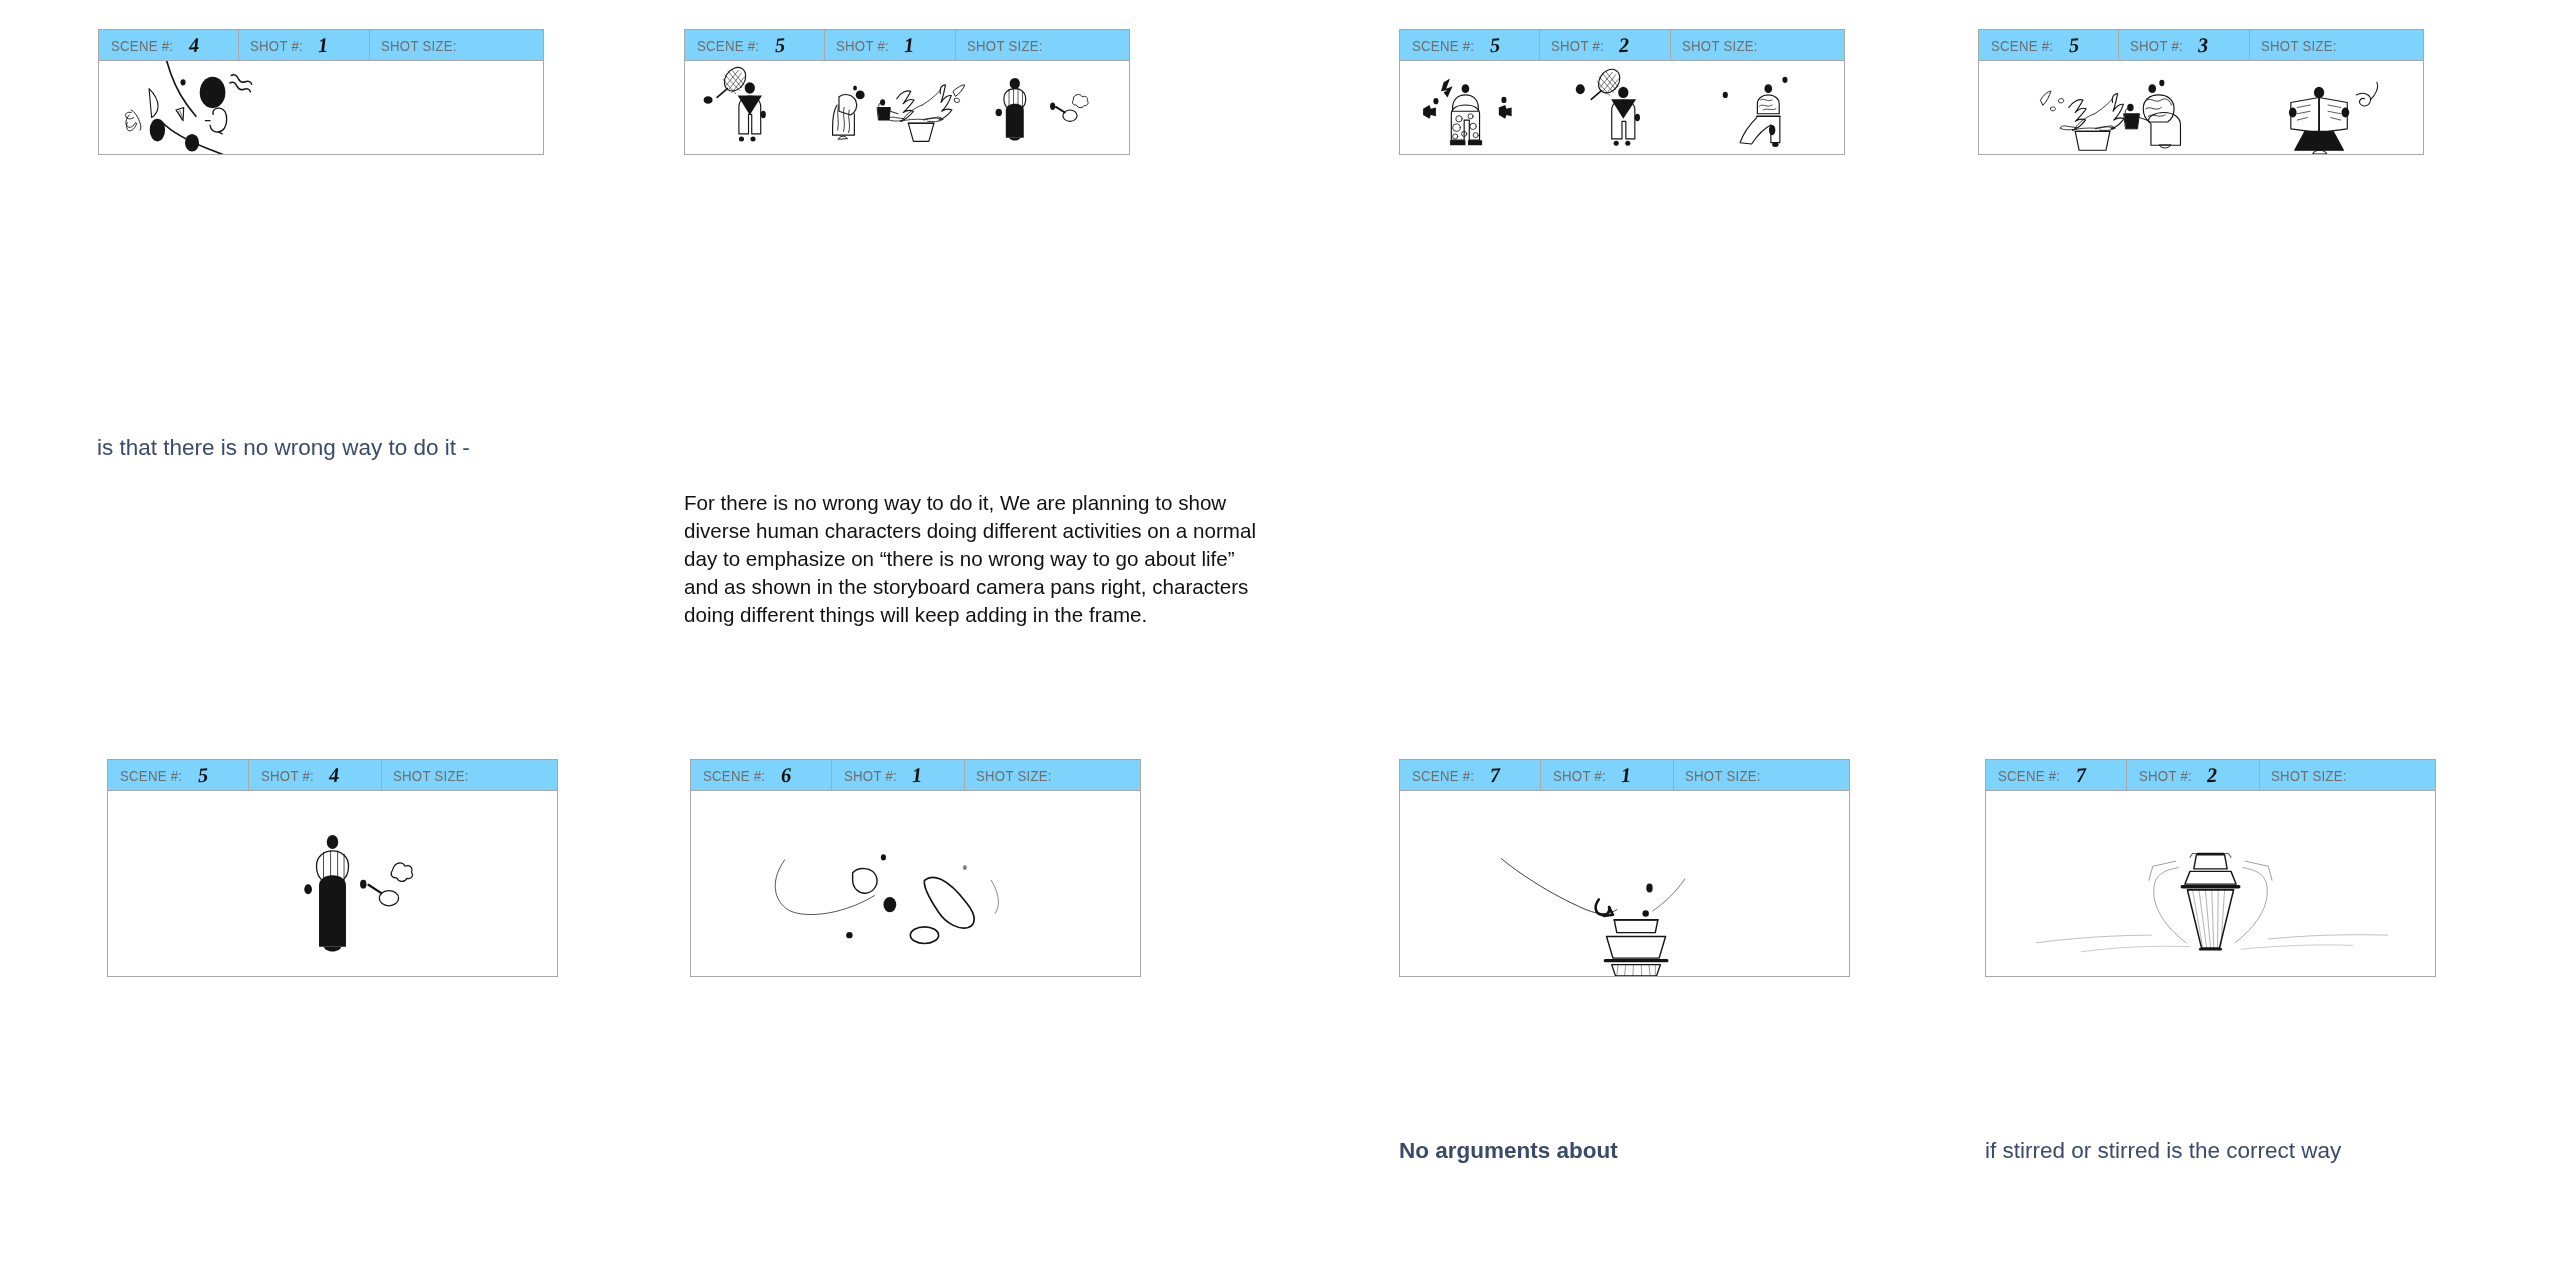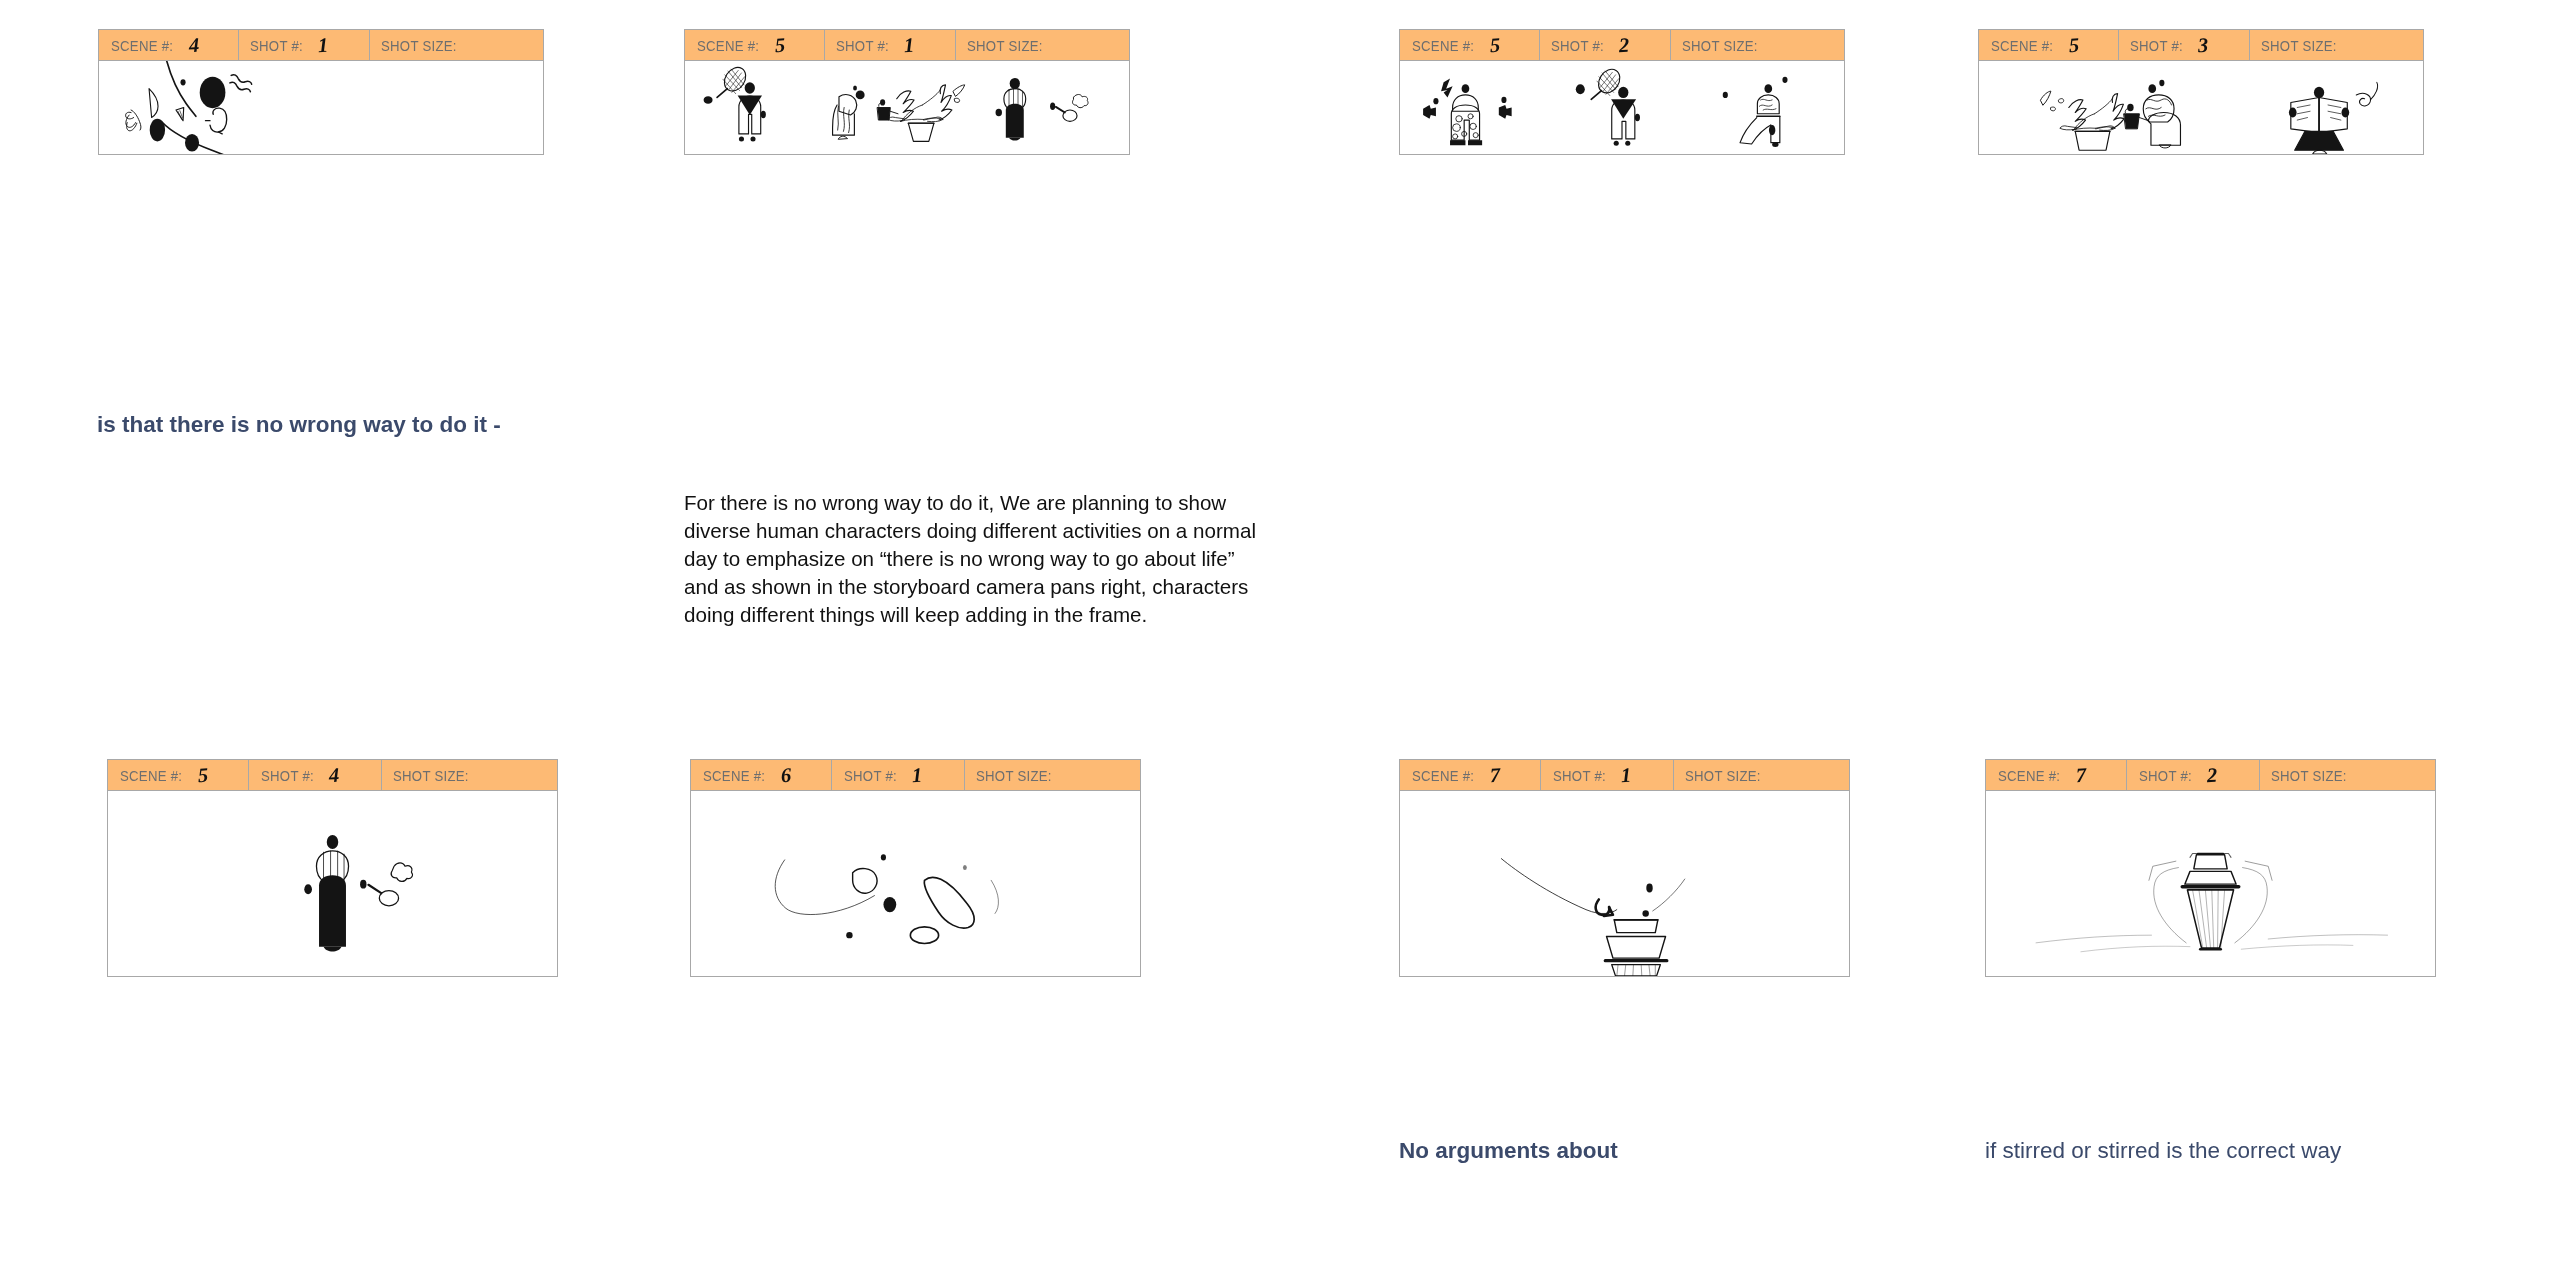--- a/index.html
+++ b/index.html
@@ -14,21 +14,21 @@
   .canvas{position:absolute;inset:0;}
 
   
   .panel{position:absolute;box-sizing:border-box;}
   .panel-header{
     display:flex;
     height:31px;
     box-sizing:border-box;
     border:1.9px solid #a8a8a8;
     border-bottom:none;
-    background:#fdba74;
+    background:#7dd3fc;
     justify-content:space-between;
   }
   .hdr-cell{
     box-sizing:border-box;
     display:flex;align-items:center;
     padding-left:11.6px;
     border-right:1.9px solid #a8a8a8;
     white-space:nowrap;
     overflow:hidden;
   }
@@ -315,21 +315,21 @@
         <ellipse cx="285" cy="35" rx="4" ry="5" fill="#141414"></ellipse>
         <ellipse cx="530" cy="50" rx="8" ry="9" fill="#141414"></ellipse>
         <ellipse cx="489" cy="82" rx="6" ry="8" fill="#141414"></ellipse>
         <ellipse cx="571" cy="82" rx="6" ry="8" fill="#141414"></ellipse>
         <path d="M508 112 L552 112 L568 142 L492 142 Z" fill="#141414"></path>
         <path d="M520 148 C524 140, 538 140, 542 148 Z" fill="none" stroke="#141414" stroke-width="1.6"></path>
       </svg>
     </div>
   </div>
 
-  <div class="cap-blue" style="left:97px;top:411px;width:580px;font-weight:bold;">is that there is no wrong way to do it -</div>
+  <div class="cap-blue" style="left:97px;top:434px;width:580px;">is that there is no wrong way to do it -</div>
 
 
   <div class="cap-black wide" style="left:684px;top:489px;width:580px;">For there is no wrong way to do it, We are planning to show diverse human characters doing different activities on a normal day to emphasize on “there is no wrong way to go about life” and as shown in the storyboard camera pans right, characters doing different things will keep adding in the frame.</div>
 
   <div class="panel" style="left:107px;top:759px;width:451px;height:122px;">
     <div class="panel-header">
       <div class="hdr-cell c1">
         <span class="hdr-label">SCENE #:</span>
         <span class="hdr-value">5</span>
       </div>

